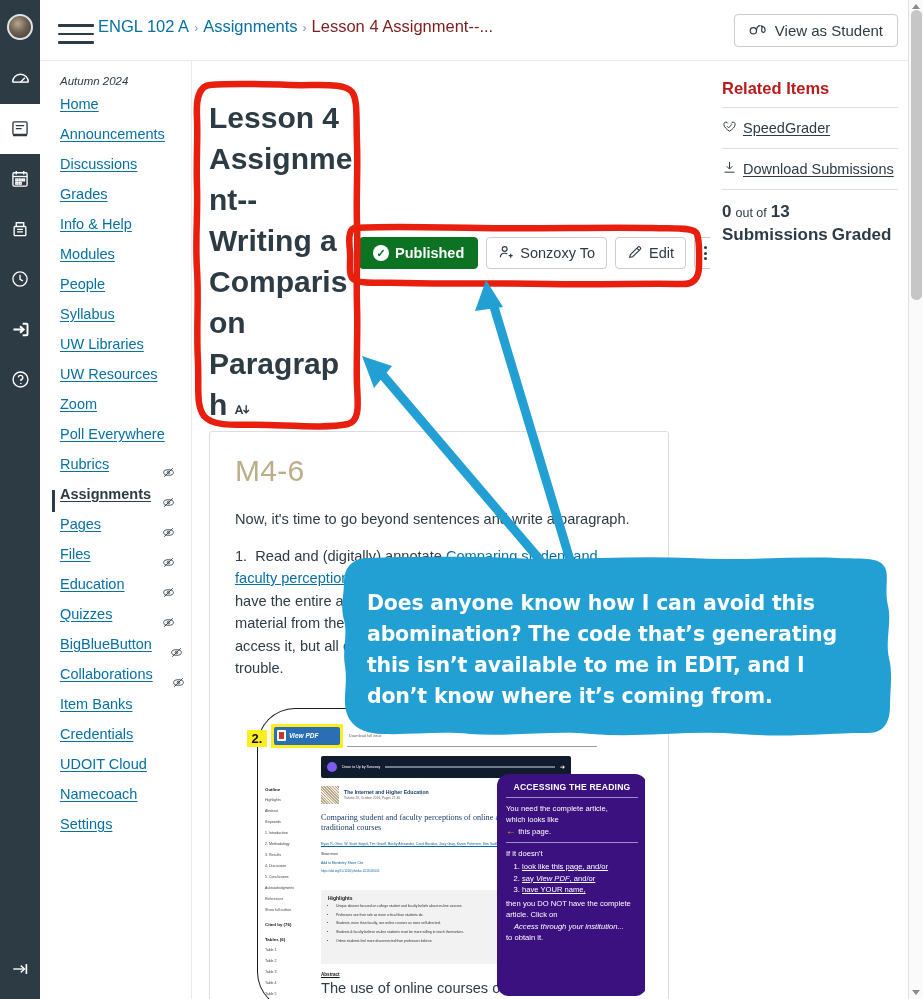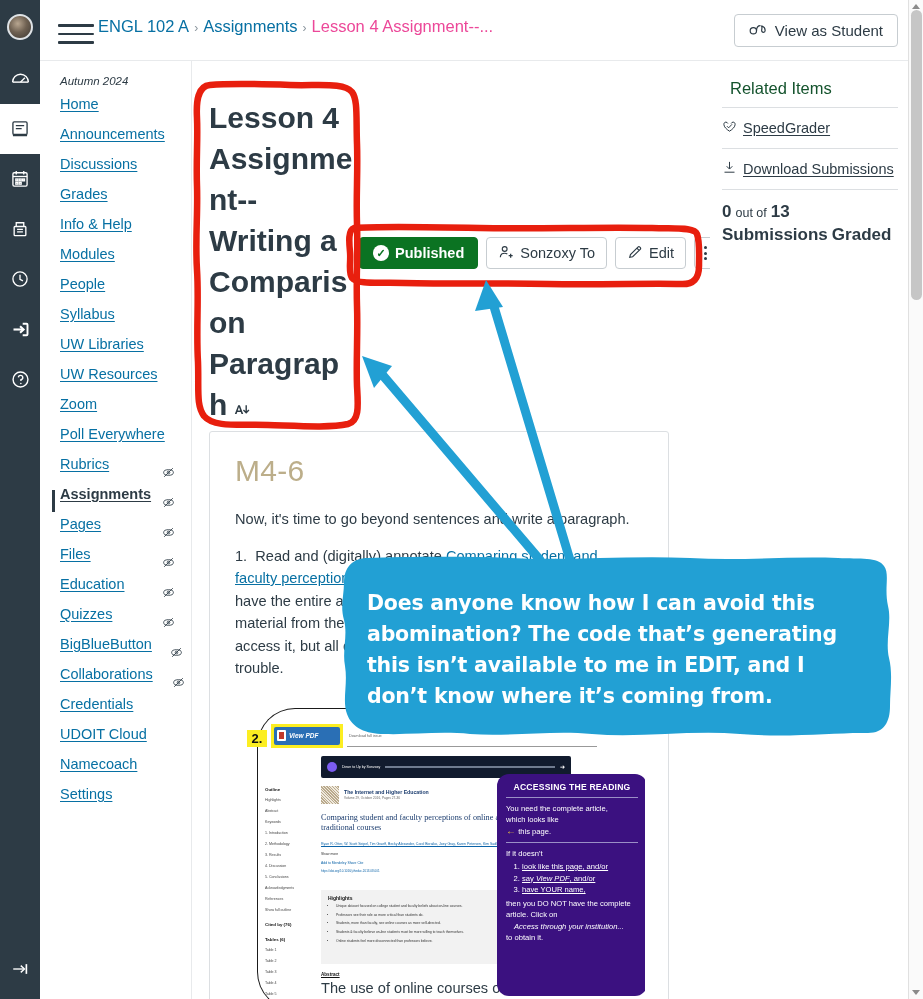--- a/index.html
+++ b/index.html
@@ -37,21 +37,21 @@
     border-bottom:1px solid #e8eaec;
   }
   #hamburger{position:absolute;left:18px;top:18px;width:36px;height:26px;cursor:pointer;}
   #hamburger span{display:block;height:2.6px;background:#2D3B45;margin:6px 0;border-radius:1px;}
   #breadcrumb{
     position:absolute;left:58px;top:17px;font-size:16.5px;color:#2D3B45;
     white-space:nowrap;
   }
   #breadcrumb a{color:#0770A3;text-decoration:none;}
   #breadcrumb .sep{color:#8b969e;font-size:12px;margin:0 5px;}
-  #breadcrumb .cur{color:#ec4899;}
+  #breadcrumb .cur{color:#7f1d1d;}
   #view-as-student{
     position:absolute;right:25px;top:14px;height:31px;padding:0 14px;
     border:1px solid #c7cdd1;border-radius:4px;background:#fff;
     display:flex;align-items:center;gap:7px;font-size:15px;color:#2D3B45;cursor:pointer;
   }
 
   
   #coursenav{
     position:absolute;left:40px;top:61px;width:152px;height:938px;background:#fff;
     border-right:1px solid #e8eaec;padding-top:14px;box-sizing:border-box;
@@ -168,21 +168,21 @@
   #purple-box hr{border:none;border-top:1px solid #9b8fc7;margin:5px 0;}
   #purple-box .pb-c{text-align:left;font-size:7.6px;line-height:11px;}
   #purple-box .pb-arrow{color:#e8c33a;font-size:10px;}
   #purple-box .pb-l{font-size:7.6px;line-height:11.5px;}
   #purple-box ol{margin:2px 0 2px 16px;padding:0;}
   #purple-box li{font-size:7.6px;line-height:11.5px;text-decoration:underline;}
   #purple-box .ital{font-style:italic;}
 
   
   #rightbar{position:absolute;left:710px;top:61px;width:200px;height:938px;background:#fff;padding:18px 12px 0 12px;box-sizing:border-box;}
-  #rightbar h3{margin:0 0 9px 8px;font-size:16.5px;font-weight:normal;color:#14532d;}
+  #rightbar h3{margin:0 0 9px 0;font-size:16.5px;font-weight:bold;color:#b91c1c;}
   #rightbar .rdiv{height:1px;background:#dcdfe2;margin:0 0 11px 0;}
   #rightbar .rlink{display:flex;align-items:center;gap:6px;margin-bottom:11px;font-size:14.5px;color:#2D3B45;}
   #rightbar .rlink span.lbl{text-decoration:underline;text-underline-offset:2px;}
   #rightbar .grade-stat{font-size:14.5px;line-height:21px;color:#2D3B45;}
   #rightbar .grade-stat b{font-size:17px;font-weight:bold;}
   #rightbar .grade-stat .small{font-size:12.5px;}
 
   
   #scrollbar{position:absolute;right:0;top:0;width:14px;height:999px;background:#fafafa;border-left:1px solid #e0e0e0;}
   #scroll-thumb{position:absolute;right:1px;top:10px;width:11px;height:290px;background:#c6c6c6;border-radius:6px;}
@@ -388,20 +388,23 @@
             <path d="M4 20L20 4"></path>
           </svg></span>
       </li>
     <li>
         <a href="#">Collaborations</a>
       <span class="eye-off" style="right:6px;"><svg width="13" height="13" viewBox="0 0 24 24" fill="none" stroke="#2D3B45" stroke-width="1.6">
             <ellipse cx="12" cy="12" rx="9" ry="5.2"></ellipse>
             <circle cx="12" cy="12" r="2.4"></circle>
             <path d="M4 20L20 4"></path>
           </svg></span>
+      </li>
+    <li>
+        <a href="#">Item Banks</a>
       </li>
     <li>
         <a href="#">Credentials</a>
       </li>
     <li>
         <a href="#">UDOIT Cloud</a>
       </li>
     <li>
         <a href="#">Namecoach</a>
       </li>

